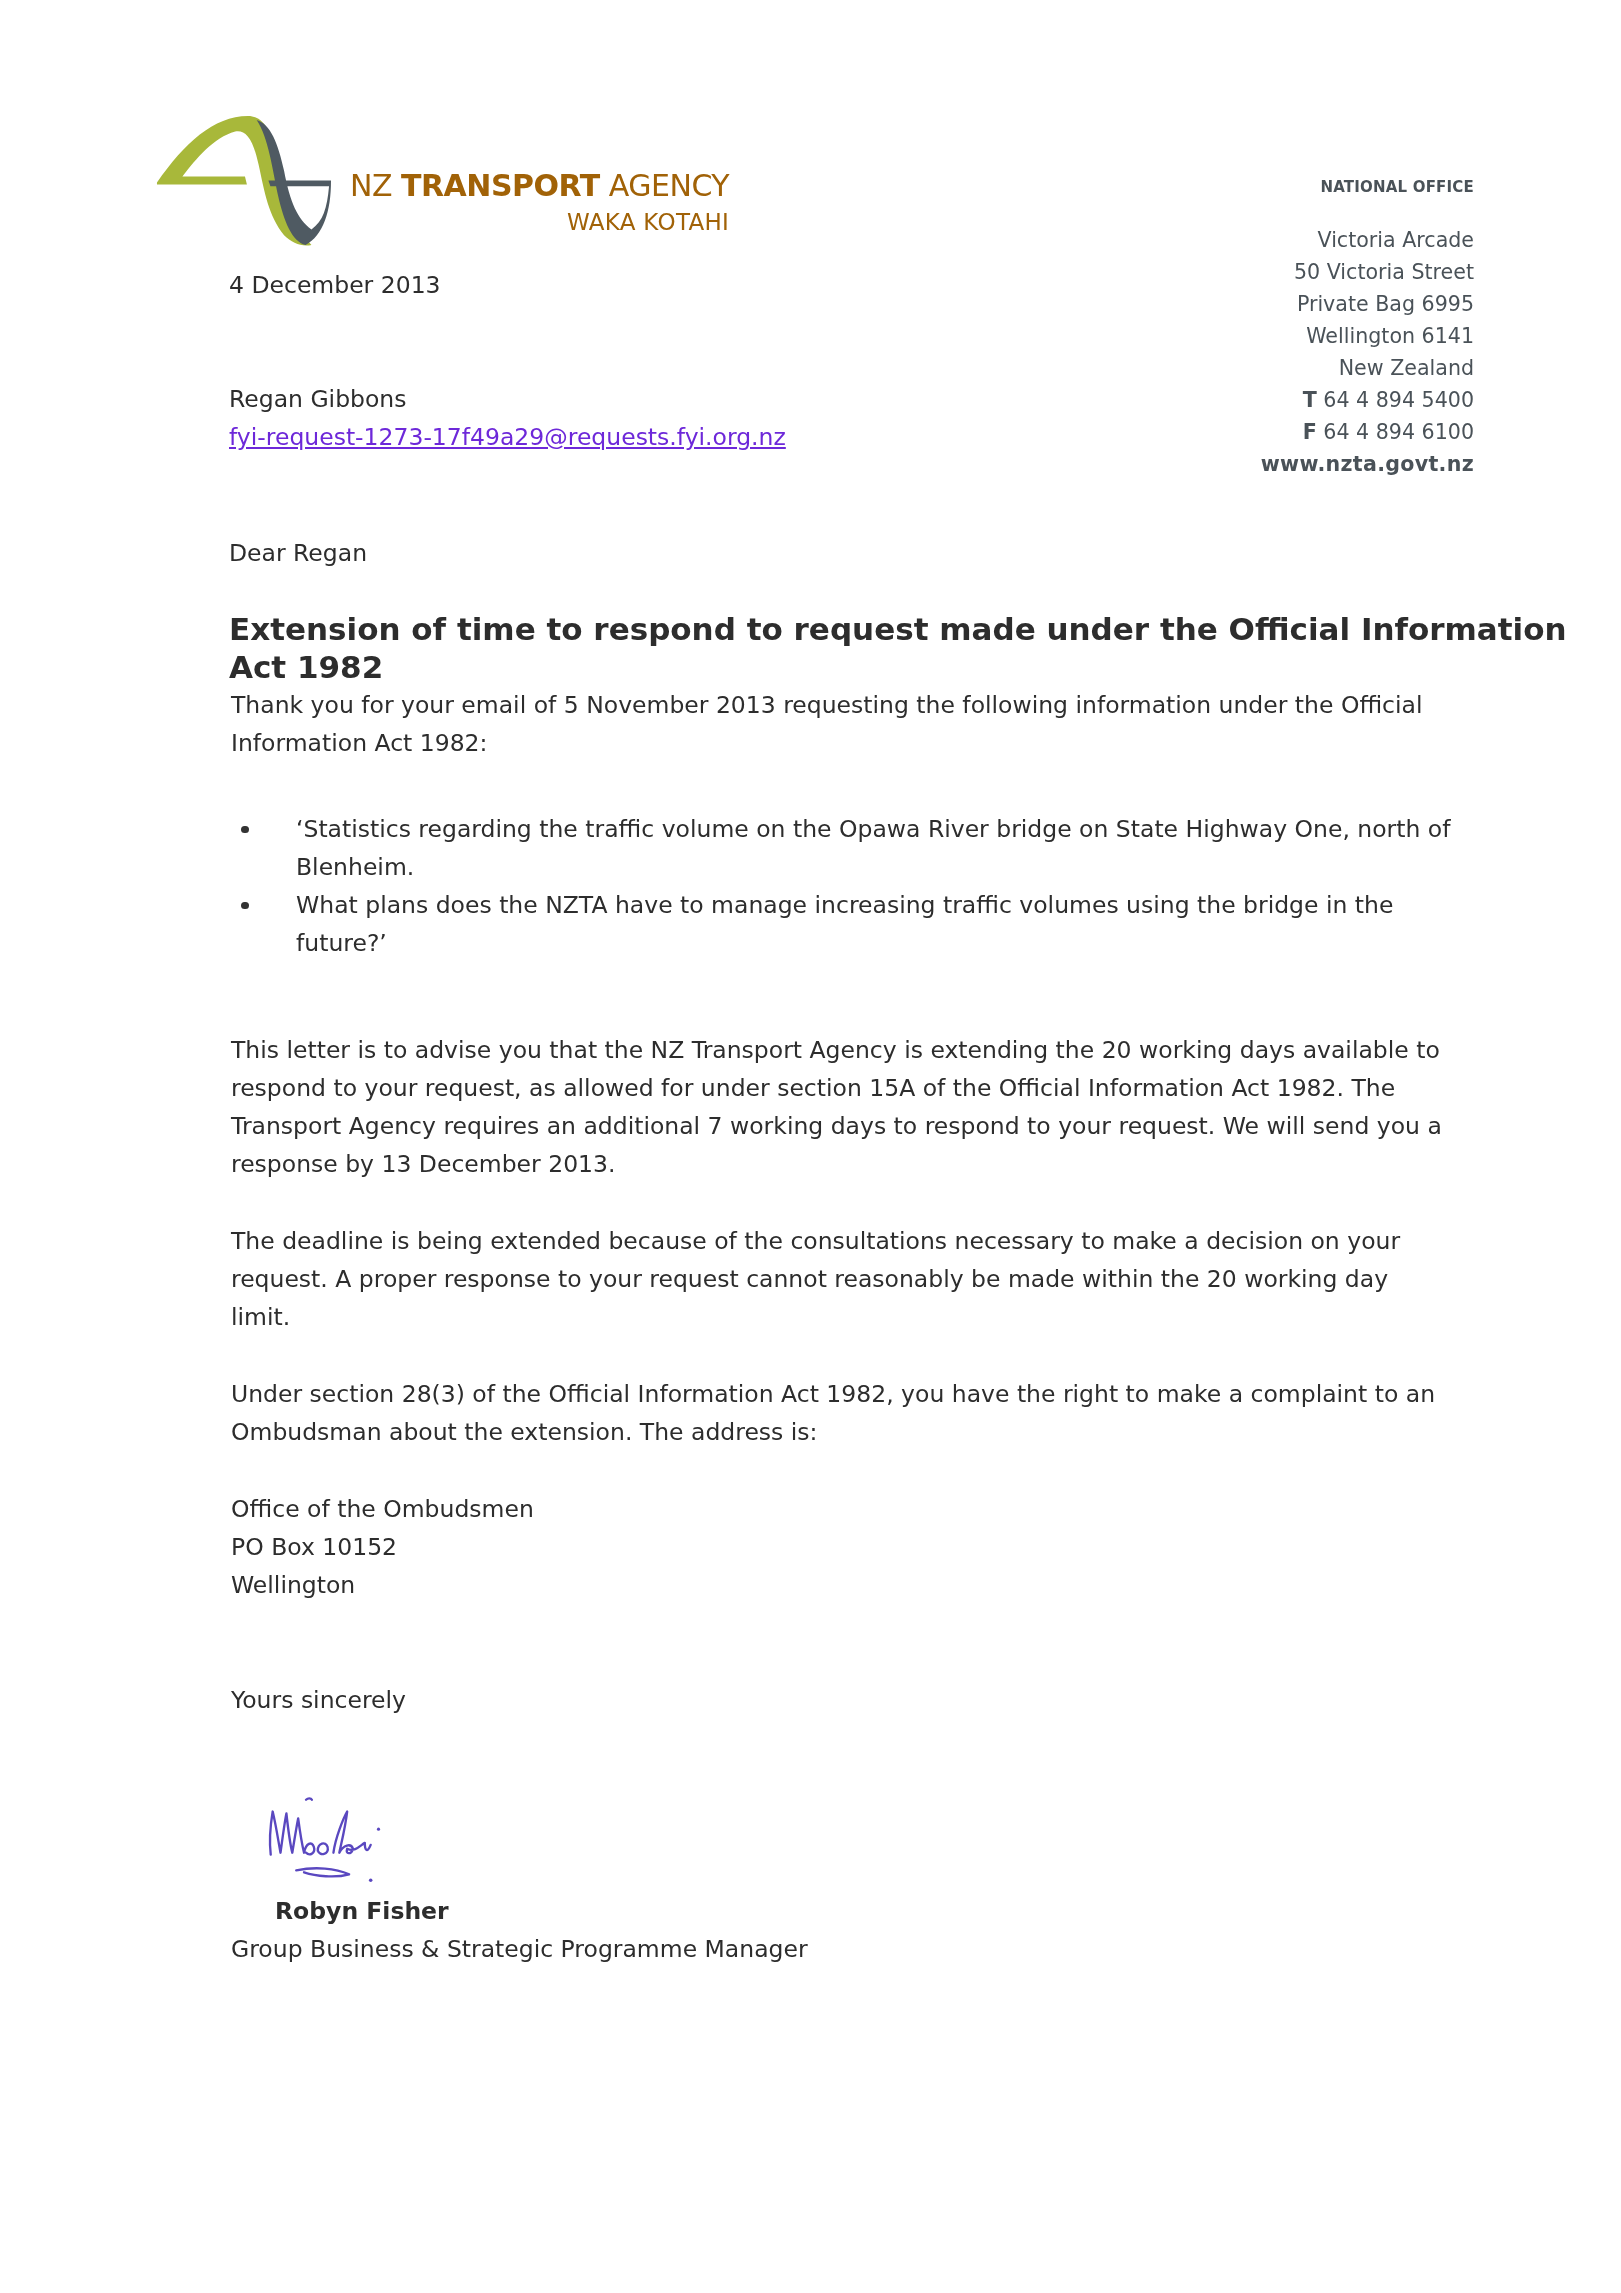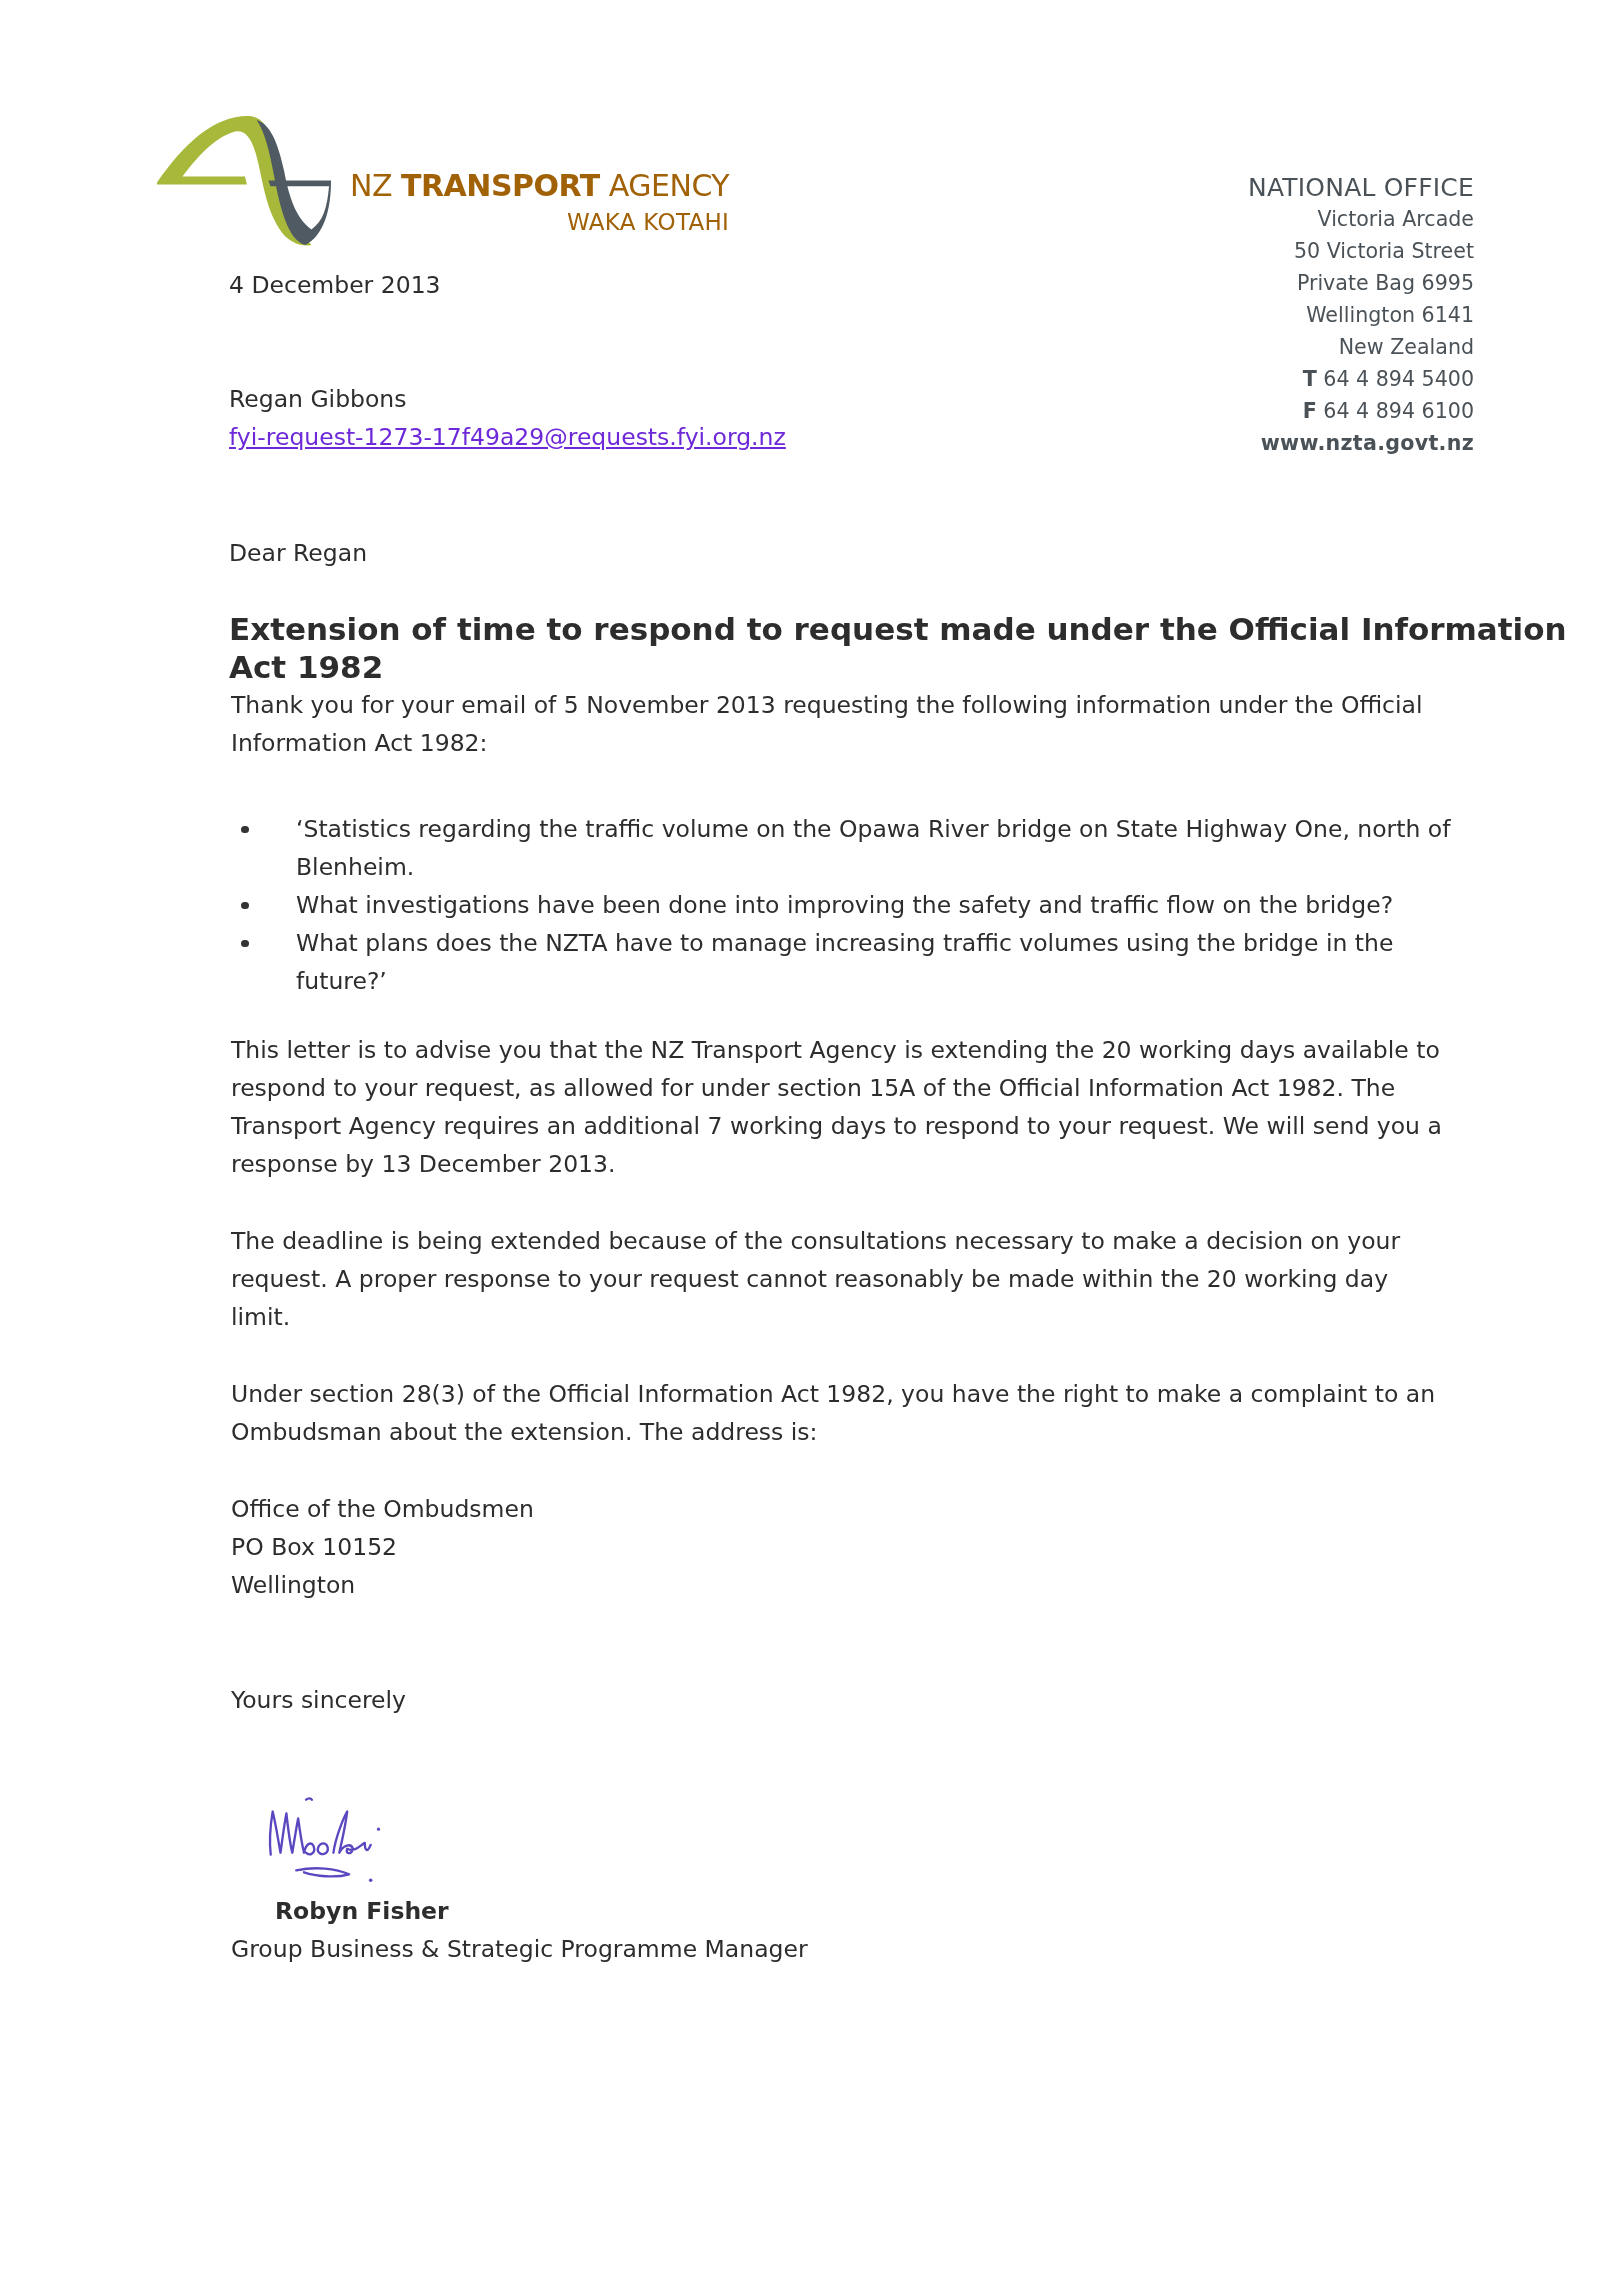--- a/index.html
+++ b/index.html
@@ -5,21 +5,21 @@
   html, body { margin: 0; padding: 0; background: #ffffff; }
   body { width: 1621px; height: 2294px; position: relative; overflow: hidden;
          font-family: "DejaVu Sans", sans-serif; color: #2b2b2b; }
   .abs { position: absolute; }
   .logo { left: 155px; top: 114px; width: 176px; height: 133px; }
   .brand { left: 350px; top: 171px; font-family: "DejaVu Sans", sans-serif; color: #a16207; text-align: right; }
   .brand-line1 { font-size: 30px; letter-spacing: -0.5px; white-space: nowrap; line-height: 1; font-weight: normal; }
   .brand-line1 b { font-weight: bold; }
   .brand-line2 { font-size: 23px; margin-top: 9.8px; letter-spacing: 0.3px; line-height: 1; }
   .office { right: 147px; top: 174px; text-align: right; color: #4a5258; font-size: 20.6px; line-height: 32px; }
-  .office .head { font-weight: normal; font-size: 25px; line-height: 27.4px; margin-bottom: 2px; letter-spacing: 0.2px; }
+  .office .head { font-weight: bold; font-size: 15px; line-height: 27.4px; margin-bottom: 23px; letter-spacing: 0.2px; }
   .office .key { font-weight: bold; }
   .office .web { font-weight: bold; font-size: 20.6px; letter-spacing: 0.3px; }
   .txt { font-size: 23.5px; line-height: 38px; color: #2d2d2d; }
   .date { left: 229px; top: 266px; }
   .recipient { left: 229px; top: 380px; }
   .recipient .email { text-decoration: underline; color: #6d28d9; }
   .salutation { left: 229px; top: 534px; }
   .subject { left: 229px; top: 610px; font-weight: bold; font-size: 31px; }
   .para { left: 231px; width: 1255px; }
   .p1 { top: 686px; }
@@ -68,21 +68,20 @@
 </div>
 
 <div class="abs txt salutation">Dear Regan</div>
 
 <div class="abs txt subject">Extension of time to respond to request made under the Official Information Act 1982</div>
 
 <div class="abs txt para p1" style="width:1215px;">Thank you for your email of 5 November 2013 requesting the following information under the Official Information Act 1982:</div>
 
 <ul class="abs txt bullets">
   <li><span class="dot"></span><span>‘Statistics regarding the traffic volume on the Opawa River bridge on State Highway One, north of Blenheim.</span></li>
-  <li><span class="dot"></span><span>What investigations have been done into improving the safety and traffic flow on the bridge?</span></li>
   <li style="padding-right:69px;"><span class="dot"></span><span>What plans does the NZTA have to manage increasing traffic volumes using the bridge in the future?’</span></li>
 </ul>
 
 <div class="abs txt para p2" style="width:1264px;">This letter is to advise you that the NZ Transport Agency is extending the 20 working days available to respond to your request, as allowed for under section 15A of the Official Information Act 1982. The Transport Agency requires an additional 7 working days to respond to your request. We will send you a response by 13 December 2013.</div>
 <div class="abs txt para p3" style="width:1220px;">The deadline is being extended because of the consultations necessary to make a decision on your request. A proper response to your request cannot reasonably be made within the 20 working day limit.</div>
 <div class="abs txt para p4" style="width:1264px;">Under section 28(3) of the Official Information Act 1982, you have the right to make a complaint to an Ombudsman about the extension. The address is:</div>
 
 <div class="abs txt addr">
   <div>Office of the Ombudsmen</div>
   <div>PO Box 10152</div>

